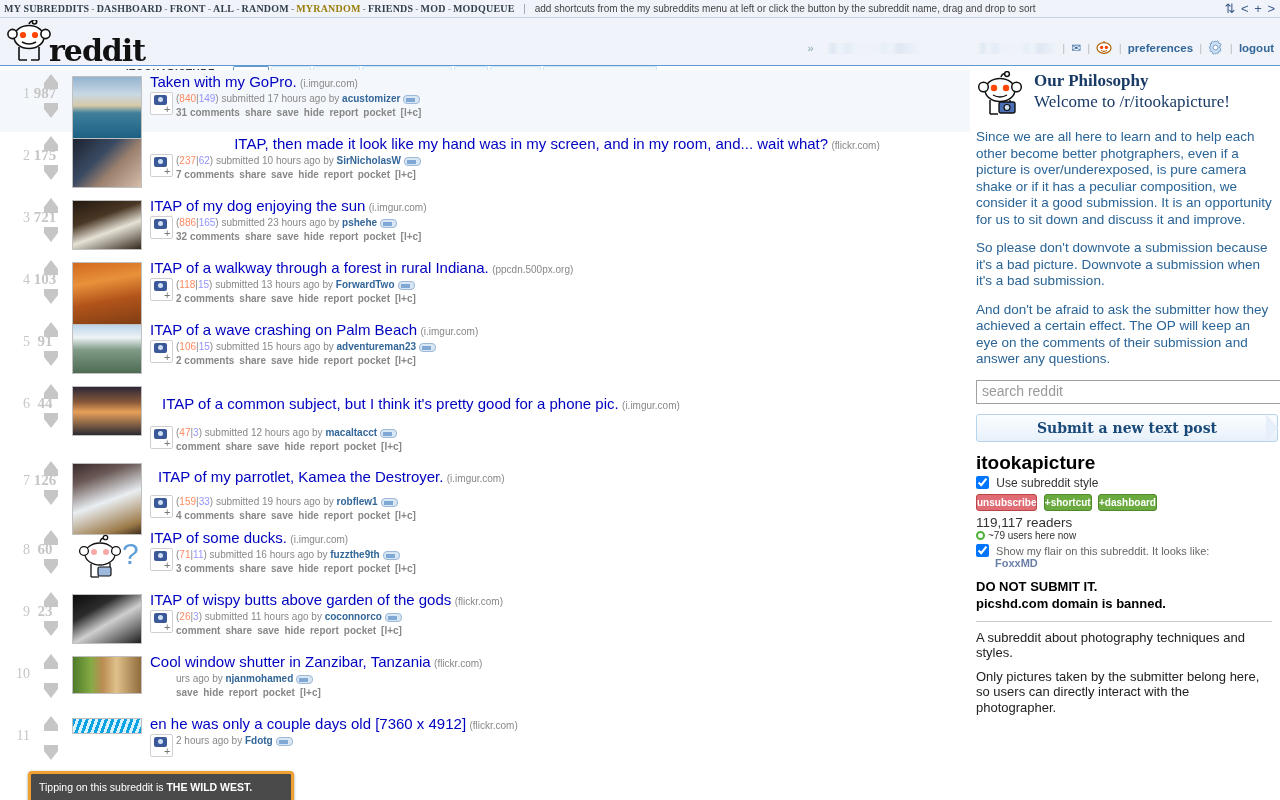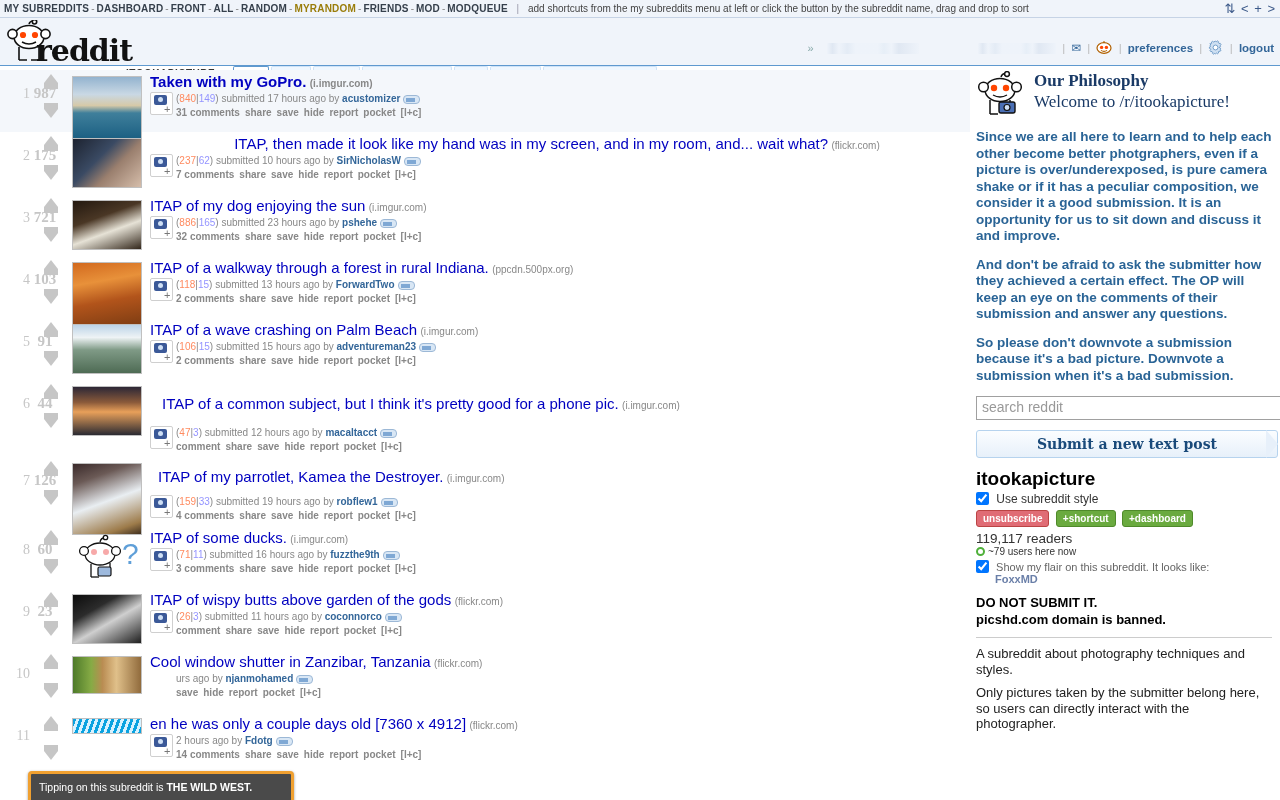--- a/index.html
+++ b/index.html
@@ -23,20 +23,21 @@
     white-space: nowrap;
     position: relative;
     overflow: hidden;
   }
   #sr-header-area .drop-choices { padding-left: 4px; display: inline; }
   #sr-header-area a {
     color: #36404c;
     text-decoration: none;
     font-weight: bold;
     letter-spacing: .2px;
+    font-family: Liberation Serif, serif;
   }
   #sr-header-area .sep { color: #888; padding: 0 2px; font-weight: normal;}
   #sr-header-area a.gold { color: #9a7d0a; }
   #sr-header-area .pipe { color: #99a; padding: 0 6px; }
   #sr-header-area .hint { color: #444; font-weight: normal; }
   #sr-header-area .rightctl {
     position: absolute; right: 4px; top: 0;
     color: #3d5a8a; font-size: 13px; letter-spacing: 1px;
   }
 
@@ -45,21 +46,21 @@
     background: #f0f4fa;
     border-bottom: 1px solid #5f99cf;
     height: 48px;
     position: relative;
   }
   #header-img {
     position: absolute; left: 6px; top: 2px;
     width: 46px; height: 44px;
   }
   .reddit-wordmark {
-    position: absolute; left: 36px; top: 18px;
+    position: absolute; left: 49px; top: 18px;
     font-family: "DejaVu Serif", serif;
     font-size: 30px;
     font-weight: bold;
     color: #111;
     letter-spacing: -1px;
     line-height: 1;
   }
   #sr-name {
     position: absolute; left: 126px; top: 50px;
     font-size: 10px; font-weight: bold; color: #333;
@@ -245,21 +246,20 @@
     font-family: "Liberation Serif", serif;
     color: #1a3a66;
   }
   .philosophy-text .l1 { font-size: 17px; font-weight: bold; line-height: 20px; }
   .philosophy-text .l2 { font-size: 17px; line-height: 21px; }
   .md-blue p {
     margin: 0 0 12px 0;
     color: #2a6496;
     font-size: 13.5px;
     line-height: 16.5px;
-    font-weight: bold;
   }
   .searchbox {
     width: 356px; height: 24px;
     border: 1px solid #a0a0a0;
     background: #fff;
     font-size: 14px; color: #999;
     padding: 0 5px;
     line-height: 20px;
     margin-bottom: 10px;
   }
@@ -292,21 +292,21 @@
     font-size: 19px; font-weight: bold; color: #000;
     font-family: "Liberation Sans", sans-serif;
     margin: 2px 0 2px 0;
   }
   .stylecheck { font-size: 12px; color: #333; margin-bottom: 4px; }
   .stylecheck input { vertical-align: -2px; margin: 0 4px 0 0; }
   .btnrow { margin-bottom: 4px; }
   .sr-btn {
     display: inline-block;
     font-size: 10px; font-weight: bold; color: #fff;
-    padding: 2px 6px;
+    padding: 2px 0;
     border-radius: 3px;
     margin-right: 3px;
     text-decoration: none;
     border: 1px solid rgba(0,0,0,.3);
   }
   .sr-btn.red { background: #e06c75; border-color: #b44; }
   .sr-btn.green { background: #6aaa3f; border-color: #4f8a2a; }
   .readers { font-size: 13.5px; color: #333; }
   .usersnow { font-size: 10px; color: #333; }
   .dot {
@@ -417,21 +417,21 @@
             <div style="height:10px"></div>
             <div class="arrowbox">
               <div class="arrow downstem"></div>
               <div class="arrow down"></div>
             </div>
           </div>
           <a href="#" class="thumb">
             <span class="ph" style="height:62px;background:linear-gradient(180deg,#93b3cf 0%,#c9d8e4 28%,#d6c9a8 46%,#3f7f9b 58%,#1b5f82 100%)"></span>
           </a>
           <div class="entry">
-            <p class="title-line" style="margin: 0px; font-weight: bold;"><a href="#" class="post-title">Taken with my GoPro.</a> <span class="domain">(i.imgur.com)</span></p>
+            <p class="title-line" style="margin: 0px;"><a href="#" class="post-title">Taken with my GoPro.</a> <span class="domain">(i.imgur.com)</span></p>
             <p class="tagline" style="margin: 0px;"><span class="expando-btn">
                 <span class="cam"></span>
                 <span class="lens"></span>
                 <span class="plus">+</span>
               </span><span class="paren">(</span><span class="ups">840</span><span class="paren">|</span><span class="downs">149</span><span class="paren">)</span> <span>submitted 17 hours ago by</span> <a class="author" href="#">acustomizer</a><span class="gildtag"></span></p>
             <ul class="flat-list" style="list-style: none; margin: 0px; padding-left: 26px;"><a href="#">31 comments</a><a href="#">share</a><a href="#">save</a><a href="#">hide</a><a href="#">report</a><a href="#">pocket</a><a href="#">[l+c]</a></ul>
           </div>
         </div>
         <div class="thing">
           <span class="rank">2</span>
@@ -701,21 +701,20 @@
           <a href="#" class="thumb">
             <span class="ph" style="height:14px;background:repeating-linear-gradient(110deg,#0aa2e0 0 3px,#d8f2ff 3px 6px)"></span>
           </a>
           <div class="entry">
             <p class="title-line" style="margin: 0px;"><a href="#" class="post-title">en he was only a couple days old [7360 x 4912]</a> <span class="domain">(flickr.com)</span></p>
             <p class="tagline" style="margin: 0px;"><span class="expando-btn">
                 <span class="cam"></span>
                 <span class="lens"></span>
                 <span class="plus">+</span>
               </span><span>2 hours ago by</span> <a class="author" href="#">Fdotg</a><span class="gildtag"></span></p>
-            <ul class="flat-list" style="list-style: none; margin: 0px; padding-left: 26px;"><a href="#">14 comments</a><a href="#">share</a><a href="#">save</a><a href="#">hide</a><a href="#">report</a><a href="#">pocket</a><a href="#">[l+c]</a></ul>
           </div>
         </div>
       </div>
   </div>
 
   <div class="side">
 
     <div class="titlebox-banner">
       <svg width="50" height="48" viewBox="0 0 50 48">
         <g stroke="#111" stroke-width="1.5" fill="#fff">
@@ -734,22 +733,22 @@
         <circle cx="31" cy="36.5" r="3" fill="#cfe0f5" stroke="#111" stroke-width="1.2"></circle>
       </svg>
       <div class="philosophy-text">
         <div class="l1">Our Philosophy</div>
         <div class="l2">Welcome to /r/itookapicture!</div>
       </div>
     </div>
 
     <div class="md-blue">
       <p>Since we are all here to learn and to help each other become better photgraphers, even if a picture is over/underexposed, is pure camera shake or if it has a peculiar composition, we consider it a good submission. It is an opportunity for us to sit down and discuss it and improve.</p>
+      <p>So please don't downvote a submission because it's a bad picture. Downvote a submission when it's a bad submission.</p>
       <p>And don't be afraid to ask the submitter how they achieved a certain effect. The OP will keep an eye on the comments of their submission and answer any questions.</p>
-      <p>So please don't downvote a submission because it's a bad picture. Downvote a submission when it's a bad submission.</p>
     </div>
 
     <div class="searchbox">search reddit</div>
 
     <div class="morelink">
       <a href="#">Submit a new text post</a>
       <span class="nub"></span>
     </div>
 
     <div class="sr-title">itookapicture</div>

